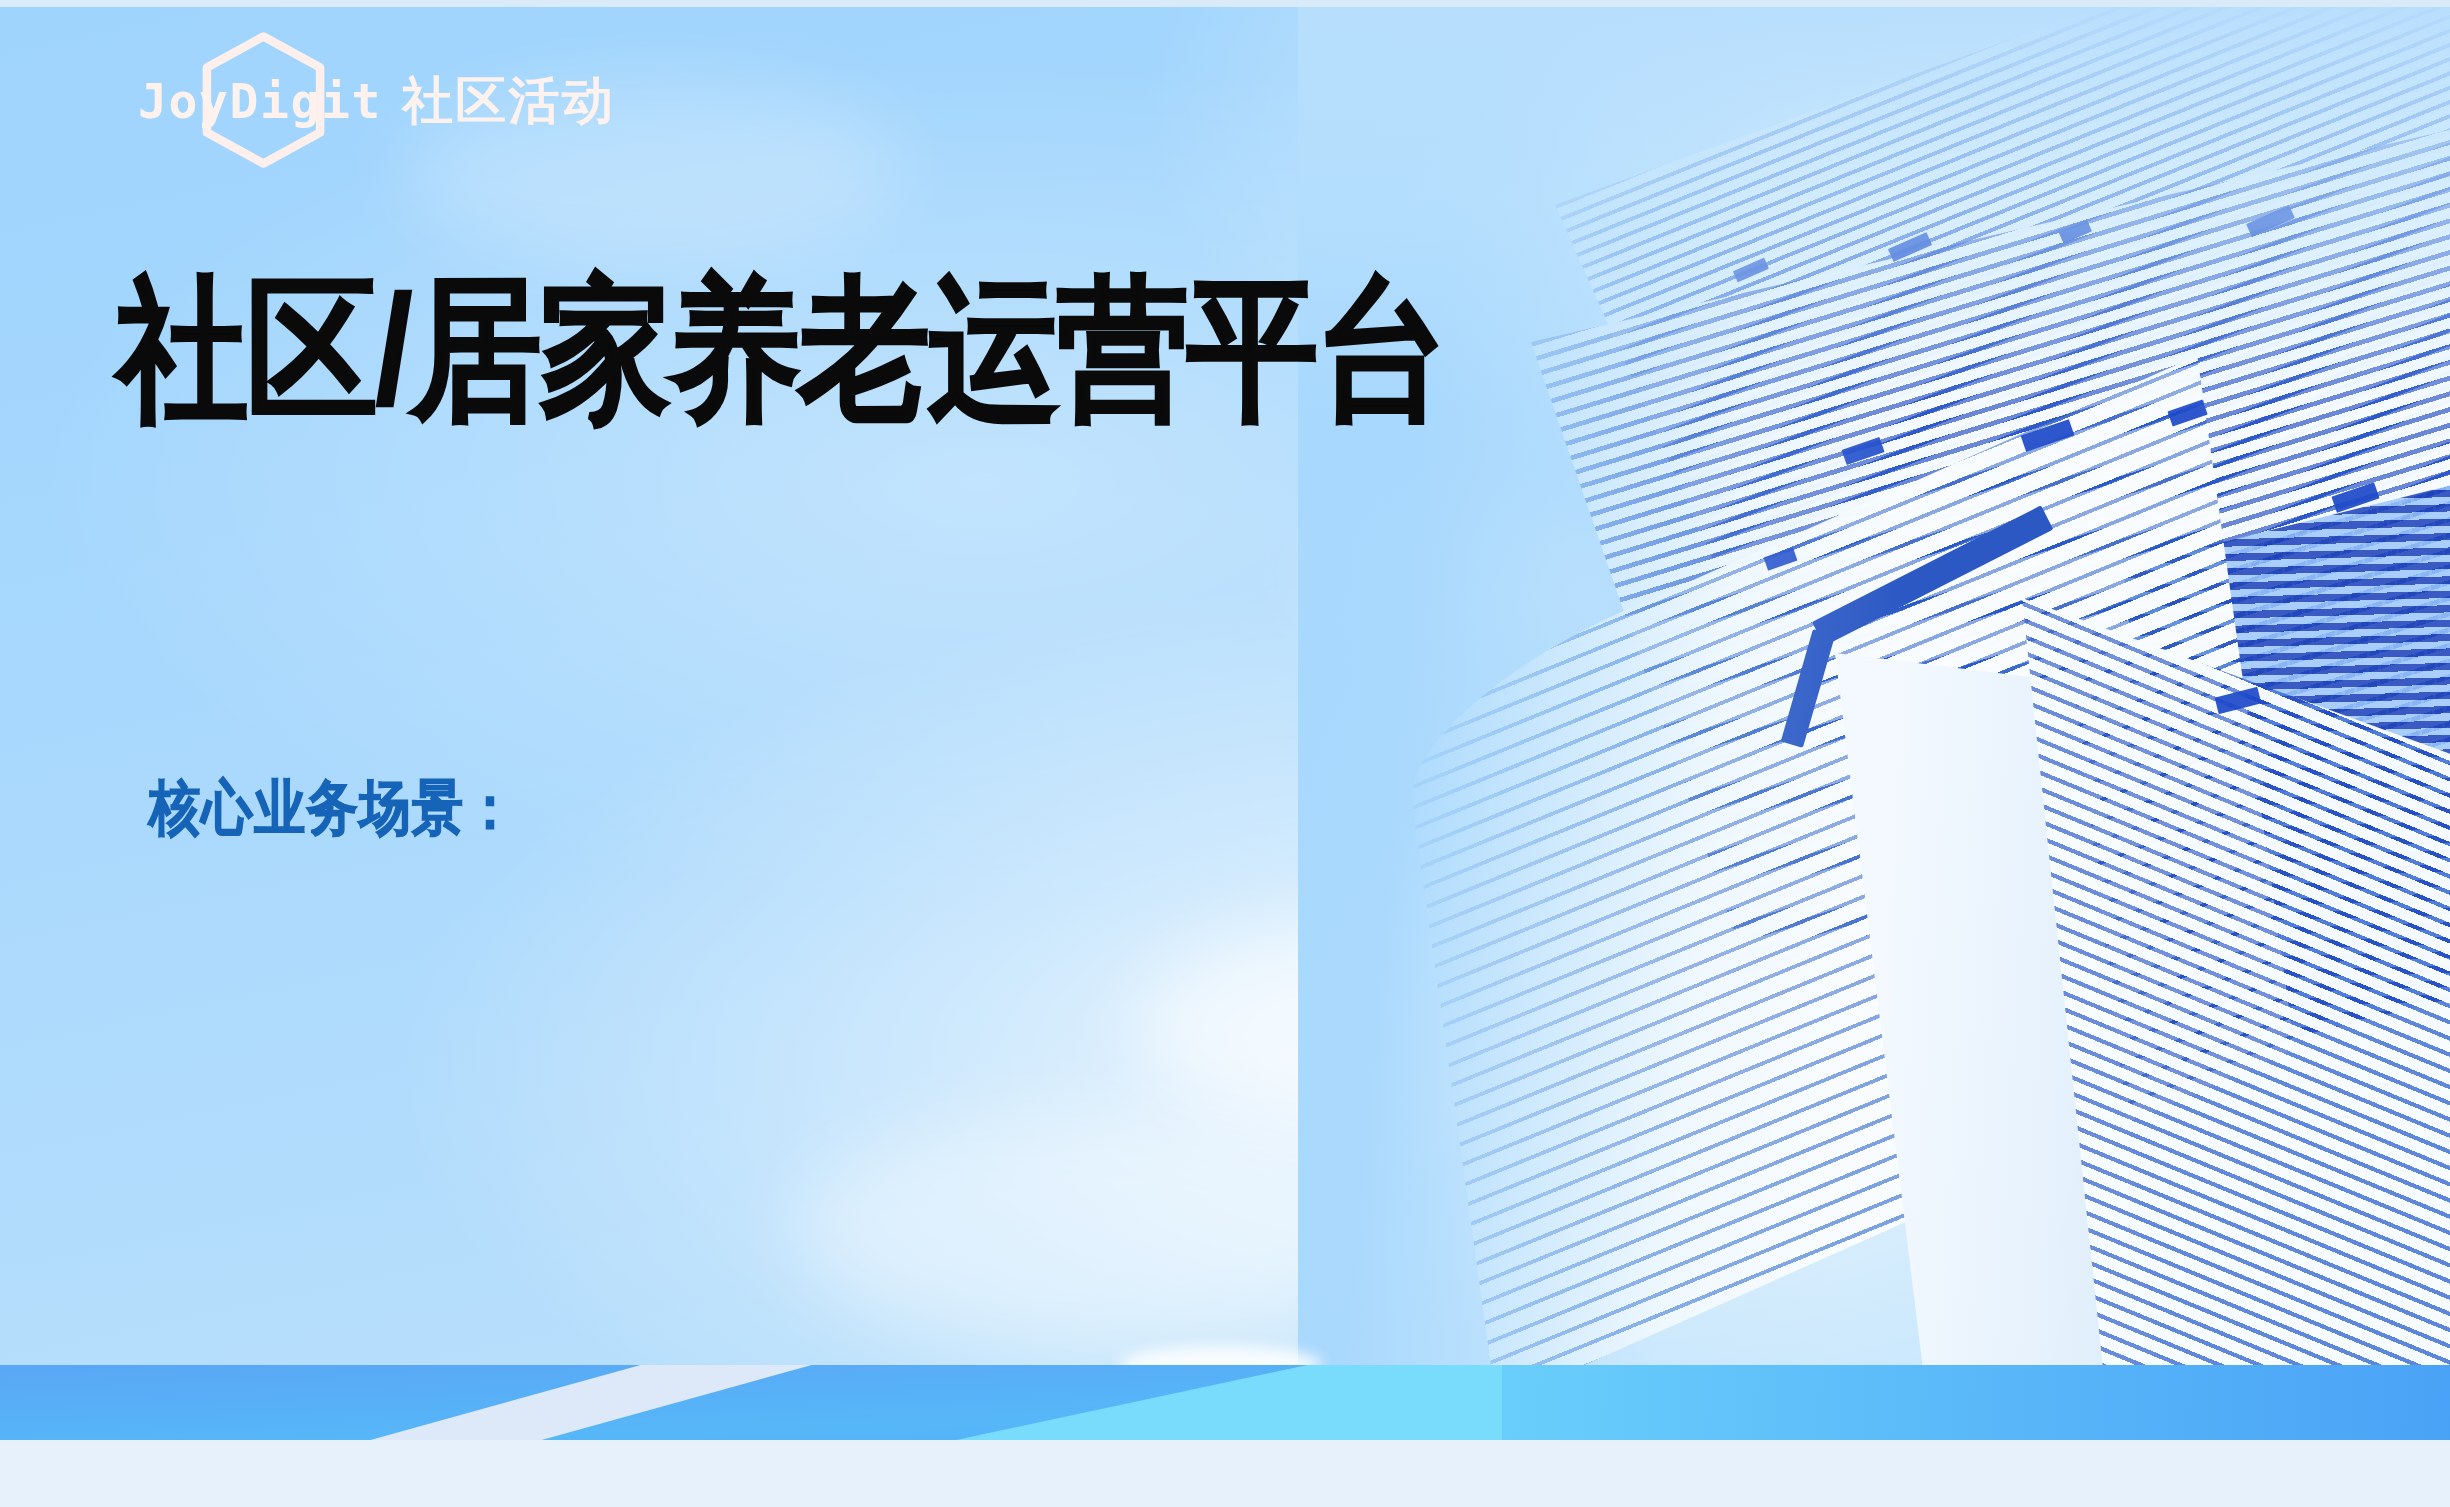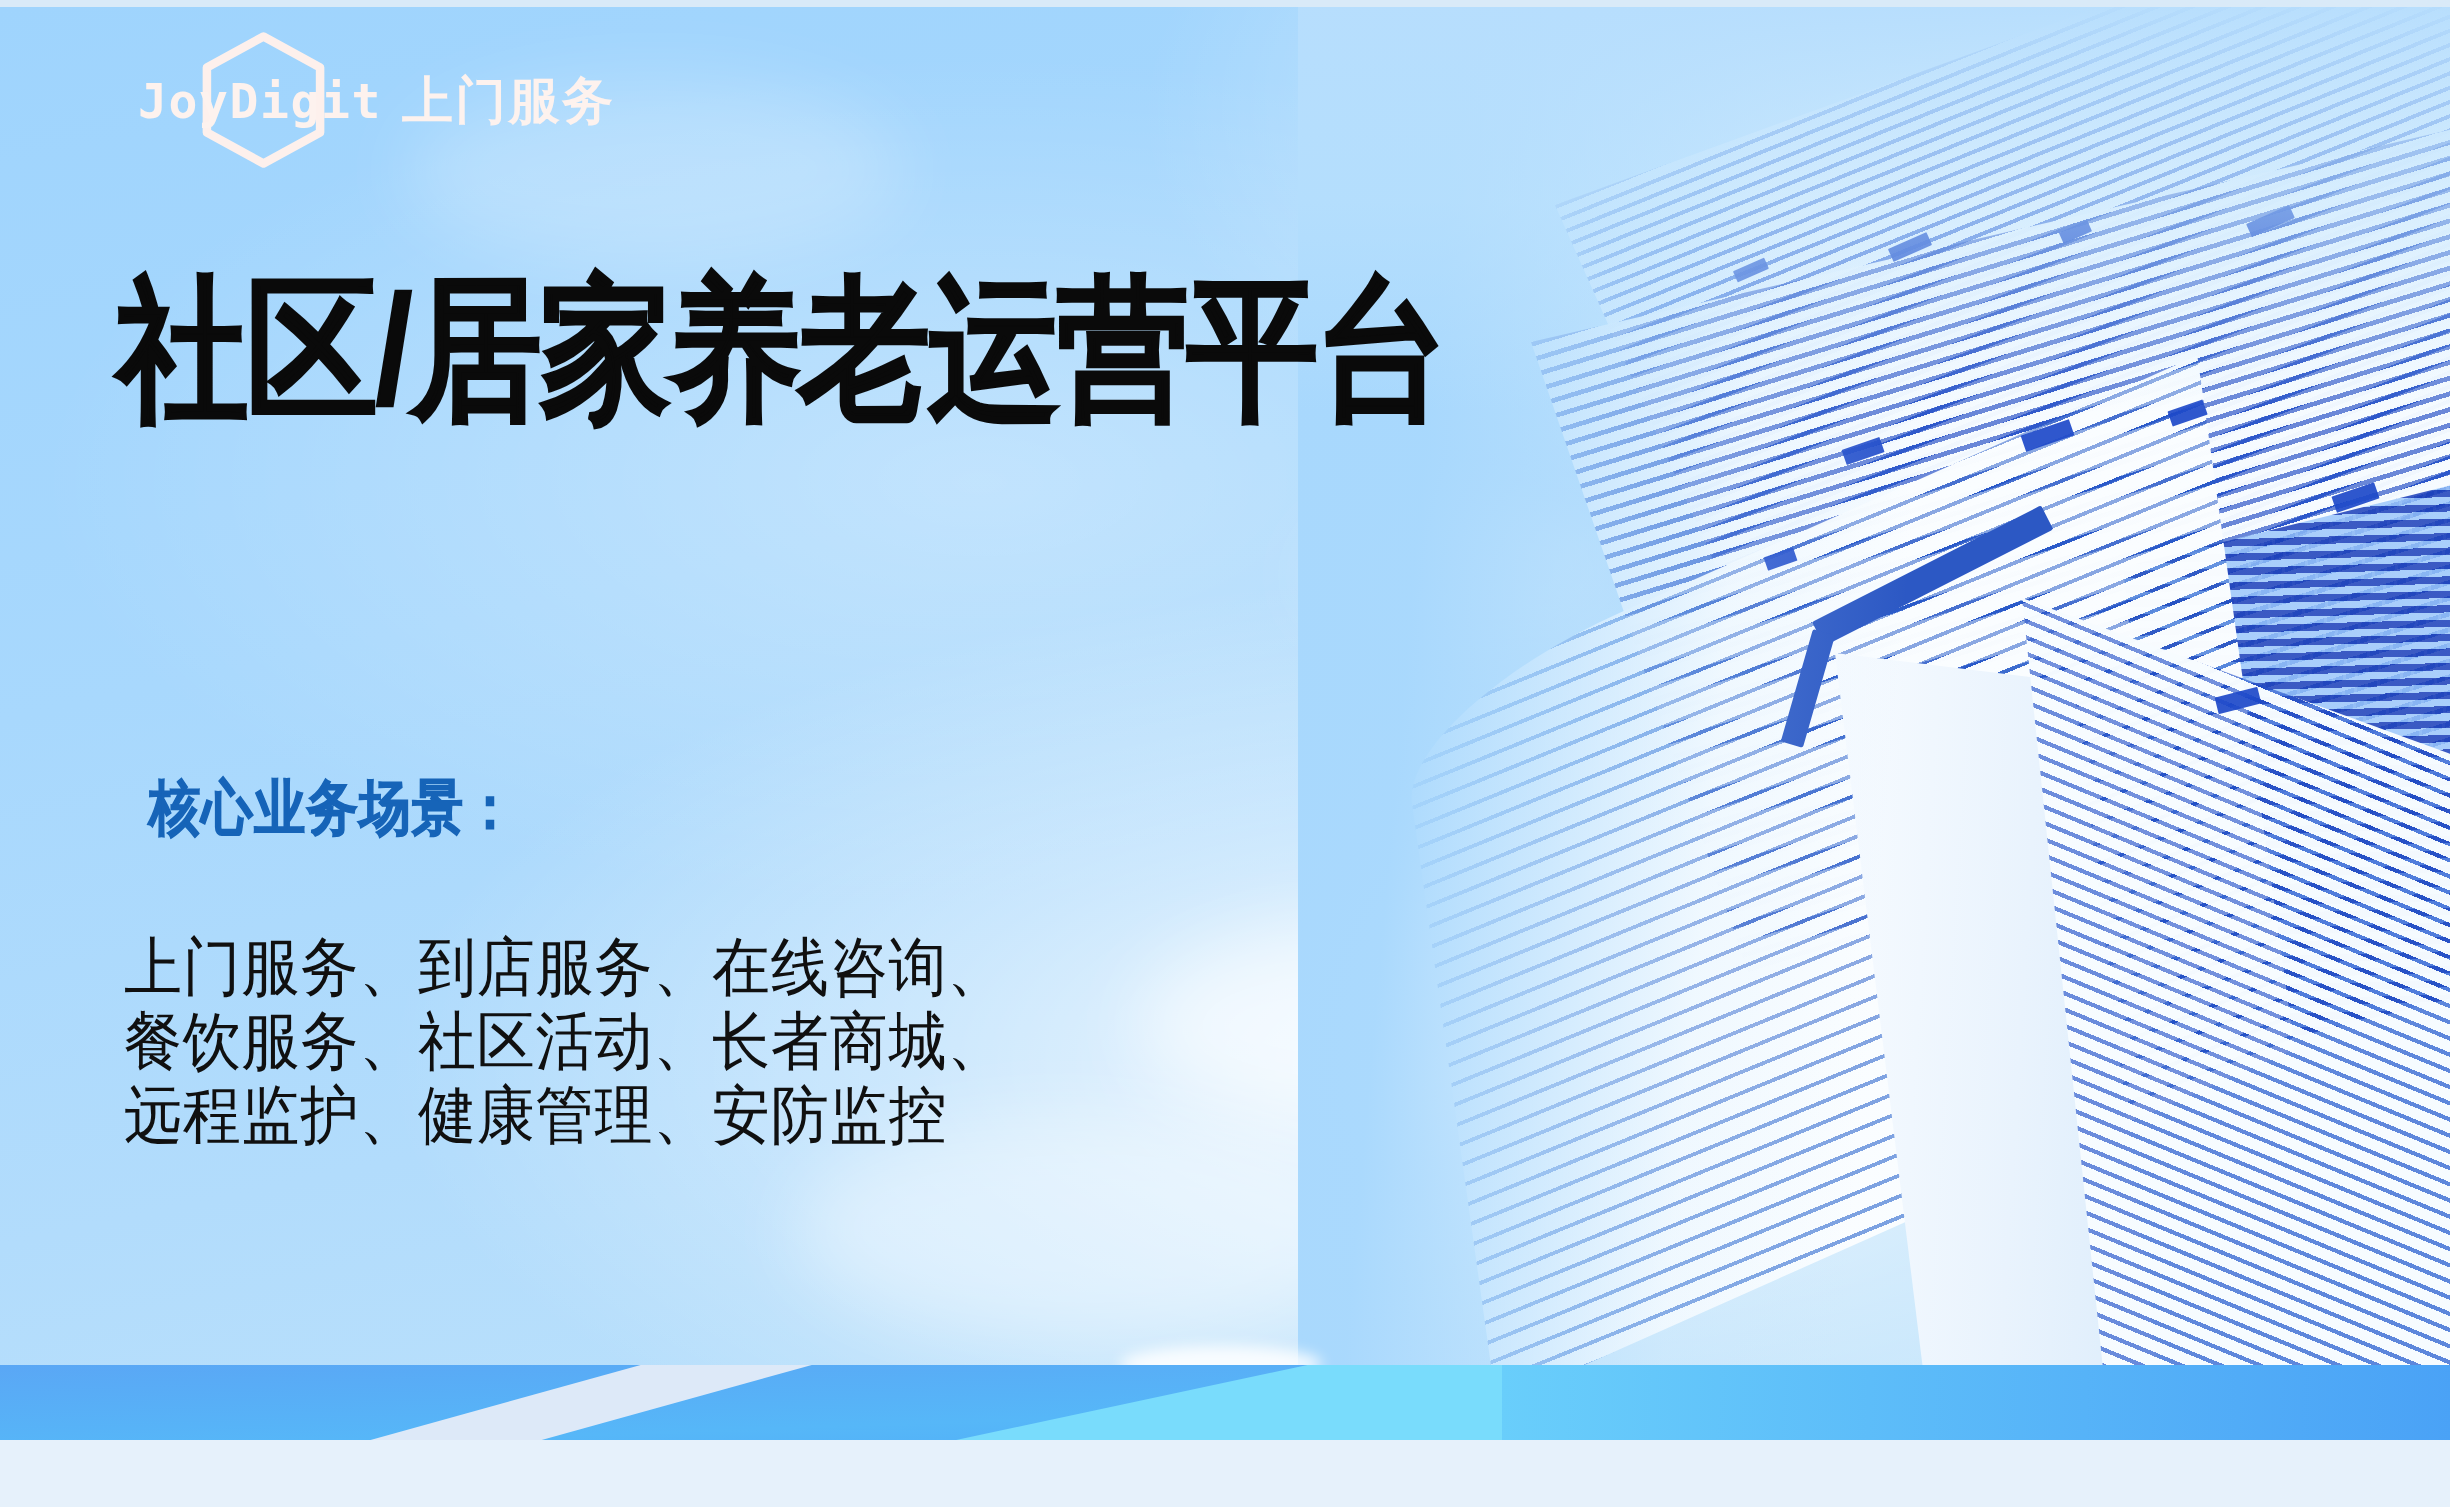--- a/index.html
+++ b/index.html
@@ -278,32 +278,27 @@
     <div class="photo-fade-top"></div>
   </div>
 
   <div class="logo">
     <div class="logo-hex">
       <svg viewBox="0 0 174 178" fill="none" xmlns="http://www.w3.org/2000/svg">
         <path d="M87 7 L160 47 L160 131 L87 171 L14 131 L14 47 Z" stroke="#fdf0ec" stroke-width="11" stroke-linejoin="round" fill="none"></path>
       </svg>
     </div>
     <span class="logo-wordmark">JoyDigit</span>
-    <span class="logo-cn">上门服务</span>
+    <span class="logo-cn">社区活动</span>
   </div>
 
   <div class="title">社区/居家养老运营平台</div>
 
   <div class="section-heading">核心业务场景：</div>
 
-  <div class="body-lines">
-    <div class="body-line">上门服务、到店服务、在线咨询、</div>
-    <div class="body-line">餐饮服务、社区活动、长者商城、</div>
-    <div class="body-line">远程监护、健康管理、安防监控</div>
-  </div>
 
   <div class="band-wisp"></div>
   <div class="band">
     <div class="band-tri-light"></div>
     <div class="band-tri-light2"></div>
     <div class="band-stripe"></div>
   </div>
   <div class="band-bottom-fill"></div>
   <div class="band-bottom-fill2"></div>
 

